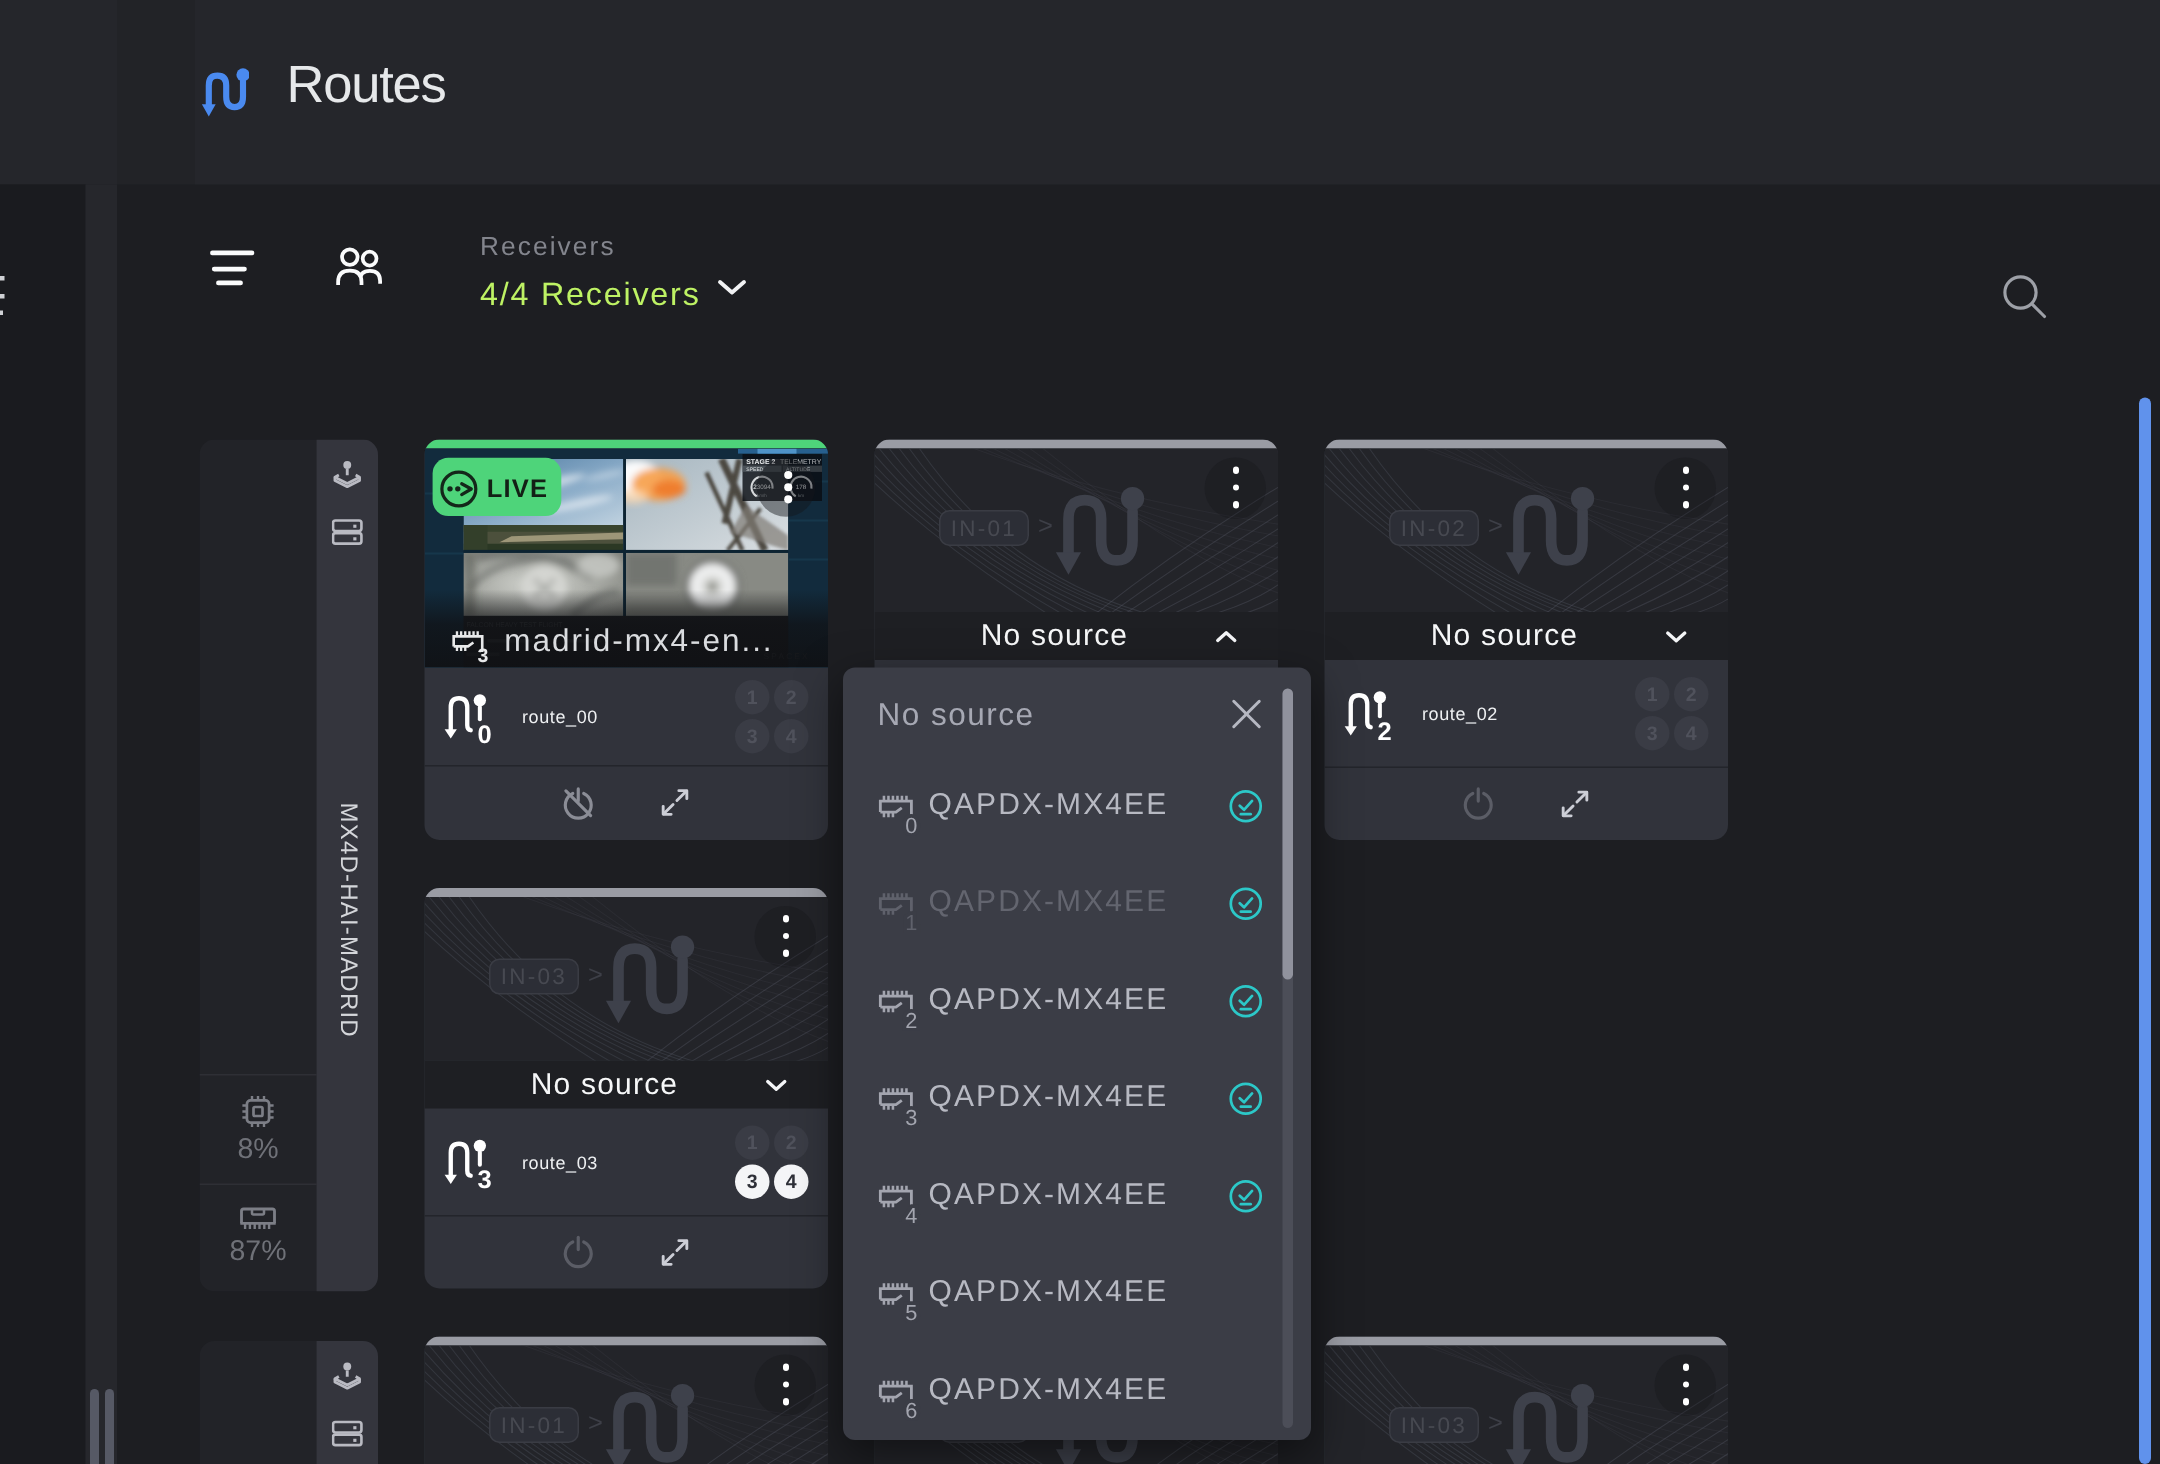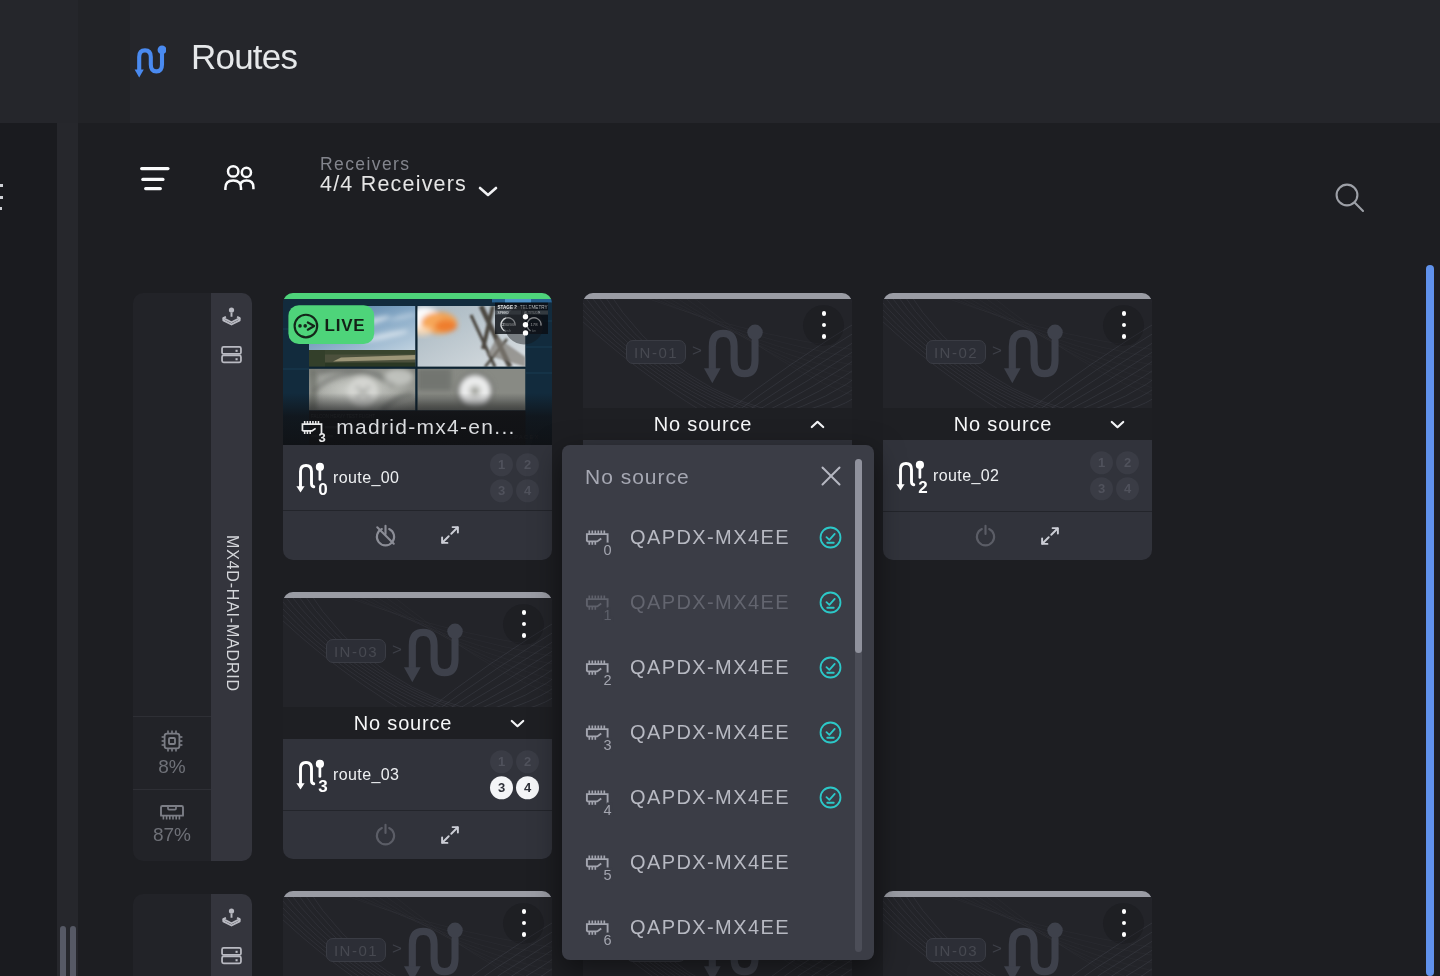--- a/index.html
+++ b/index.html
@@ -16,21 +16,21 @@
           background:#31333b; }
   .topbar { height:6px; background:#9a9ca4; }
   .topbar.live { background:#4ed47a; }
   .thumb { position:relative; height:109px; background:#232429; overflow:hidden; }
   .nosrc { height:32px; background:#1e1f23; display:flex; align-items:center; padding-left:13px; }
   .nosrc .t { flex:1; text-align:center; color:#f6f7f8; font-size:20px; letter-spacing:0.8px; }
   .nosrc svg { margin-right:27px; }
   .info { height:72px; display:flex; align-items:center; position:relative;
           border-bottom:1px solid #23252b; padding-left:11px; }
   .info.live { height:66px; }
-  .rname { color:#eef0f2; font-size:16px; letter-spacing:0.4px; margin-left:5px; }
+  .rname { color:#eef0f2; font-size:12px; letter-spacing:0.4px; margin-left:20px; }
   .circles { position:absolute; right:13px; top:50%; transform:translateY(-50%);
              display:grid; grid-template-columns:23px 23px; gap:3.5px 3px; }
   .circ { width:23px; height:23px; border-radius:50%; background:#3a3c45; color:#50525c;
           font-size:13px; font-weight:bold; display:flex; align-items:center; justify-content:center; }
   .circ.on { background:#f4f5f7; color:#2e3038; }
   .btns { height:47px; display:flex; align-items:center; justify-content:center; gap:42px; }
   .btns.live { height:48px; }
   .inbadge { position:absolute; left:43px; top:41px; width:60px; height:24px; border-radius:7px;
              background:#2c2e36; border:1px solid #3a3c44; color:#474951; font-size:15px;
              letter-spacing:1.5px; display:flex; align-items:center; justify-content:center; }
@@ -49,21 +49,21 @@
   .dcell .pct { color:#6f7178; font-size:19px; margin-top:3px; }
   .vtext { position:absolute; left:0; top:72px; width:41px; height:496px; display:flex;
            align-items:center; justify-content:center; color:#d4d6da;
            font-size:16px; letter-spacing:0.8px; writing-mode:vertical-rl; white-space:nowrap; }
 
   
   #dd { position:absolute; left:562px; top:445px; width:312px; height:515px; background:#3b3d46;
         border-radius:8px; box-shadow:0 10px 30px rgba(0,0,0,0.5); z-index:30; }
   .ddhead { position:absolute; left:23px; top:32px; transform:translateY(-50%); color:#a6a8b3; font-size:21px; letter-spacing:1px; }
   .dditem { position:absolute; left:0; width:290px; height:65px; }
-  .dditem .nm { position:absolute; left:68px; top:50%; transform:translateY(-50%);
+  .dditem .nm { position:absolute; left:57px; top:50%; transform:translateY(-50%);
                 color:#b7b9c2; font-size:20px; letter-spacing:1.4px; }
   .dditem.dim .nm { color:#63656f; }
   .ddscroll { position:absolute; right:12px; top:14px; width:7px; height:493px; border-radius:4px; background:#4c4e58; }
   .ddthumb { position:absolute; left:0; top:0; width:7px; height:194px; border-radius:4px; background:#90929d; }
 </style>
 </head>
 <body>
 <svg width="0" height="0" style="position:absolute">
 <defs>
   <symbol id="i-route" viewBox="0 0 32 32">
@@ -214,21 +214,21 @@
   <g fill="none" stroke="#fafbfc" stroke-width="2.5">
     <circle cx="24.4" cy="9.4" r="4.6"></circle>
     <path d="M17.8 26.2 V24.4 Q17.8 17.6 24.6 17.6 Q31.4 17.6 31.4 24.4 V26.2"></path>
   </g>
   <g stroke="#fafbfc" stroke-width="2.5">
     <circle cx="11.2" cy="8.4" r="5.2" fill="#1d1e22"></circle>
     <path d="M3.4 27 V25 Q3.4 17.4 11.2 17.4 Q19 17.4 19 25 V27" fill="#1d1e22"></path>
   </g>
 </svg>
 <div class="abs" style="left:320px; top:154px; font-size:17.5px; letter-spacing:1.4px; color:#83858d;">Receivers</div>
-<div class="abs" style="left:320px; top:172px; font-size:21.5px; letter-spacing:1.2px; color:#e5e5e5;">4/4 Receivers</div>
+<div class="abs" style="left:320px; top:184px; font-size:21.5px; letter-spacing:1.2px; color:#bef264;">4/4 Receivers</div>
 <svg class="abs" style="left:478px; top:186px;" width="20" height="11" viewBox="0 0 20 11">
   <polyline points="2,2 10,9 18,2" fill="none" stroke="#f1f2f4" stroke-width="2.6" stroke-linecap="round" stroke-linejoin="round"></polyline>
 </svg>
 <svg class="abs" style="left:1334px; top:182px;" width="32" height="32" viewBox="0 0 32 32">
   <circle cx="13" cy="13" r="10.4" fill="none" stroke="#9da0a7" stroke-width="2.1"></circle>
   <line x1="20.6" y1="20.6" x2="29" y2="29" stroke="#9da0a7" stroke-width="2.1" stroke-linecap="round"></line>
 </svg>
 
 <div class="devpanel" style="top:293px;">
   <div class="dev-left">

